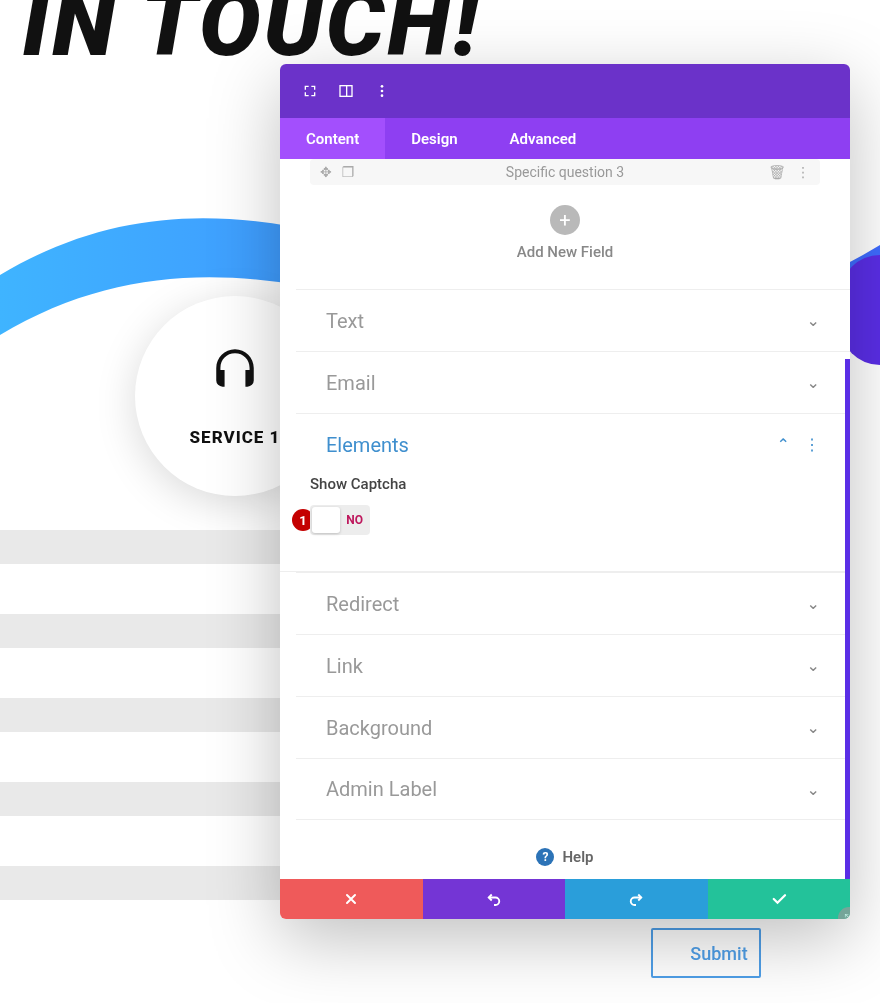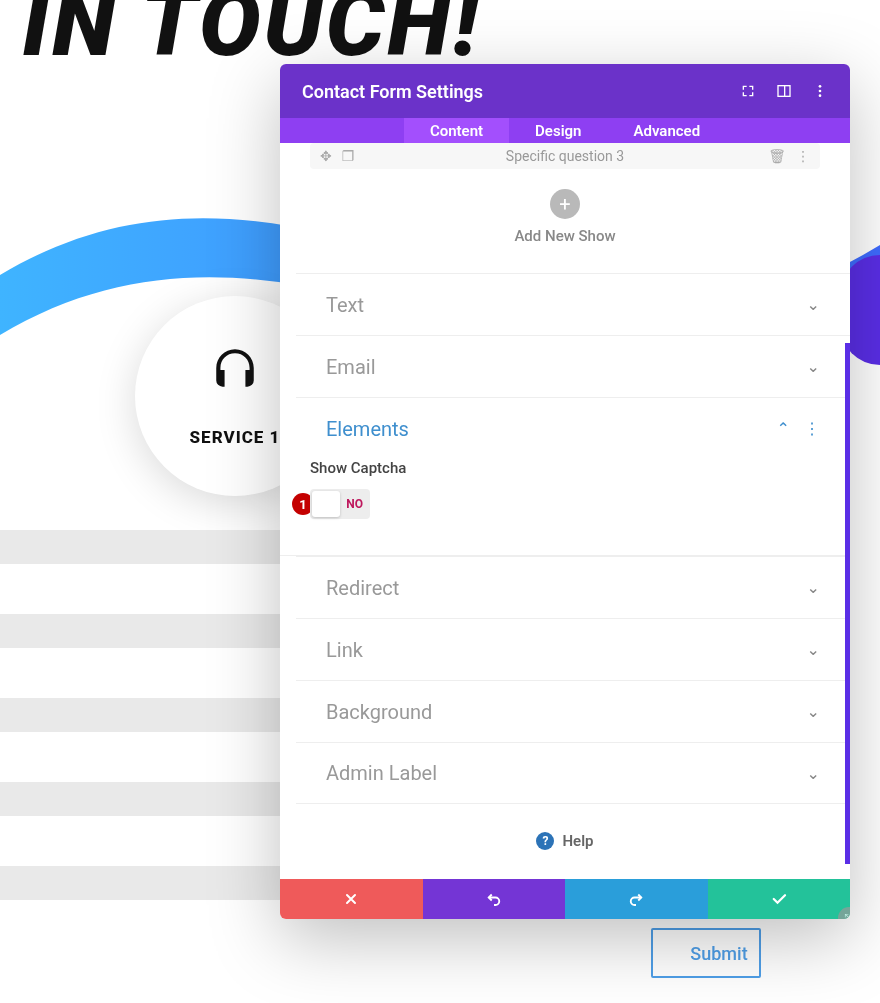--- a/index.html
+++ b/index.html
@@ -15,21 +15,21 @@
   .bars div { height:34px; background:#e9e9e9; margin-bottom:50px; }
   .submit-btn { position:absolute; left:651px; top:928px; width:110px; height:50px; border:2px solid #4f9fe8; background:#fff; color:#4f9fe8; font-size:18px; font-weight:500; display:flex; align-items:center; justify-content:center; border-radius:2px; cursor:pointer;padding-left:26px; }
   .purple-side { position:absolute; right:0; top:255px; width:40px; height:110px; background:#5a2ee6; border-radius:50px 0 0 50px; }
 
   .modal { position:absolute; left:280px; top:64px; width:570px; height:855px; background:#fff; border-radius:6px; box-shadow:0 20px 70px rgba(0,0,0,0.25); overflow:hidden; }
   .modal-header { background:#6b32c9; color:#fff; height:54px; display:flex; align-items:center; padding:0 22px; justify-content:space-between; }
   .modal-title { font-size:18px; font-weight:600; }
   .header-icons { display:flex; gap:20px; align-items:center; }
   .header-icons span { font-size:16px; color:#fff; cursor:pointer; display:flex; align-items:center; }
   .header-icons svg { width:16px; height:16px; fill:#fff; }
-  .tabs { background:#8e3ff2; height:25px; display:flex;justify-content:center; }
+  .tabs { background:#8e3ff2; height:41px; display:flex; }
   .tab { padding:0 26px; display:flex; align-items:center; color:#fff; font-size:15px; font-weight:600; cursor:pointer; }
   .tab.active { background:#a34ffd; }
   .modal-body { position:relative; height:calc(100% - 54px - 40px - 40px); overflow:hidden; background:#fff; }
   .scroll-indicator { position:absolute; right:0; top:200px; width:5px; height:720px; background:#5a2ee6; }
 
   .field-item { margin:0 30px; background:#f7f7f7; border-radius:4px; height:26px; display:flex; align-items:center; justify-content:center; position:relative; font-size:14px; color:#999; }
   .field-item .left-icons { position:absolute; left:10px; display:flex; gap:10px; color:#aaa; }
   .field-item .right-icons { position:absolute; right:10px; display:flex; gap:10px; color:#aaa; }
 
   .add-new { text-align:center; margin:20px 0 28px; }
@@ -98,21 +98,20 @@
       <div></div>
       <div></div>
       <div></div>
   </div>
 
   <div class="submit-btn">Submit</div>
 
   <div class="modal">
 
     <div class="modal-header">
-      <div class="modal-title">Contact Form Settings</div>
       <div class="header-icons">
         <span>
             <svg viewBox="0 0 24 24">
               <path d="M4 4h6v2H6v4H4V4zm10 0h6v6h-2V6h-4V4zM4 14h2v4h4v2H4v-6zm14 0h2v6h-6v-2h4v-4z"></path>
             </svg>
           </span>
         <span>
             <svg viewBox="0 0 24 24">
               <rect x="3" y="4" width="18" height="16" stroke="#fff" stroke-width="2" fill="none"></rect>
               <line x1="13" y1="4" x2="13" y2="20" stroke="#fff" stroke-width="2"></line>
@@ -143,21 +142,21 @@
         </div>
         <span>Specific question 3</span>
         <div class="right-icons">
           <span>🗑</span>
           <span>⋮</span>
         </div>
       </div>
 
       <div class="add-new">
         <div class="plus-btn">+</div>
-        <div class="add-label">Add New Show</div>
+        <div class="add-label">Add New Field</div>
       </div>
 
       <div class="section-row">
         <div class="title">Text</div>
         <span class="chevron">⌄</span>
       </div>
 
       <div class="section-row">
         <div class="title">Email</div>
         <span class="chevron">⌄</span>

